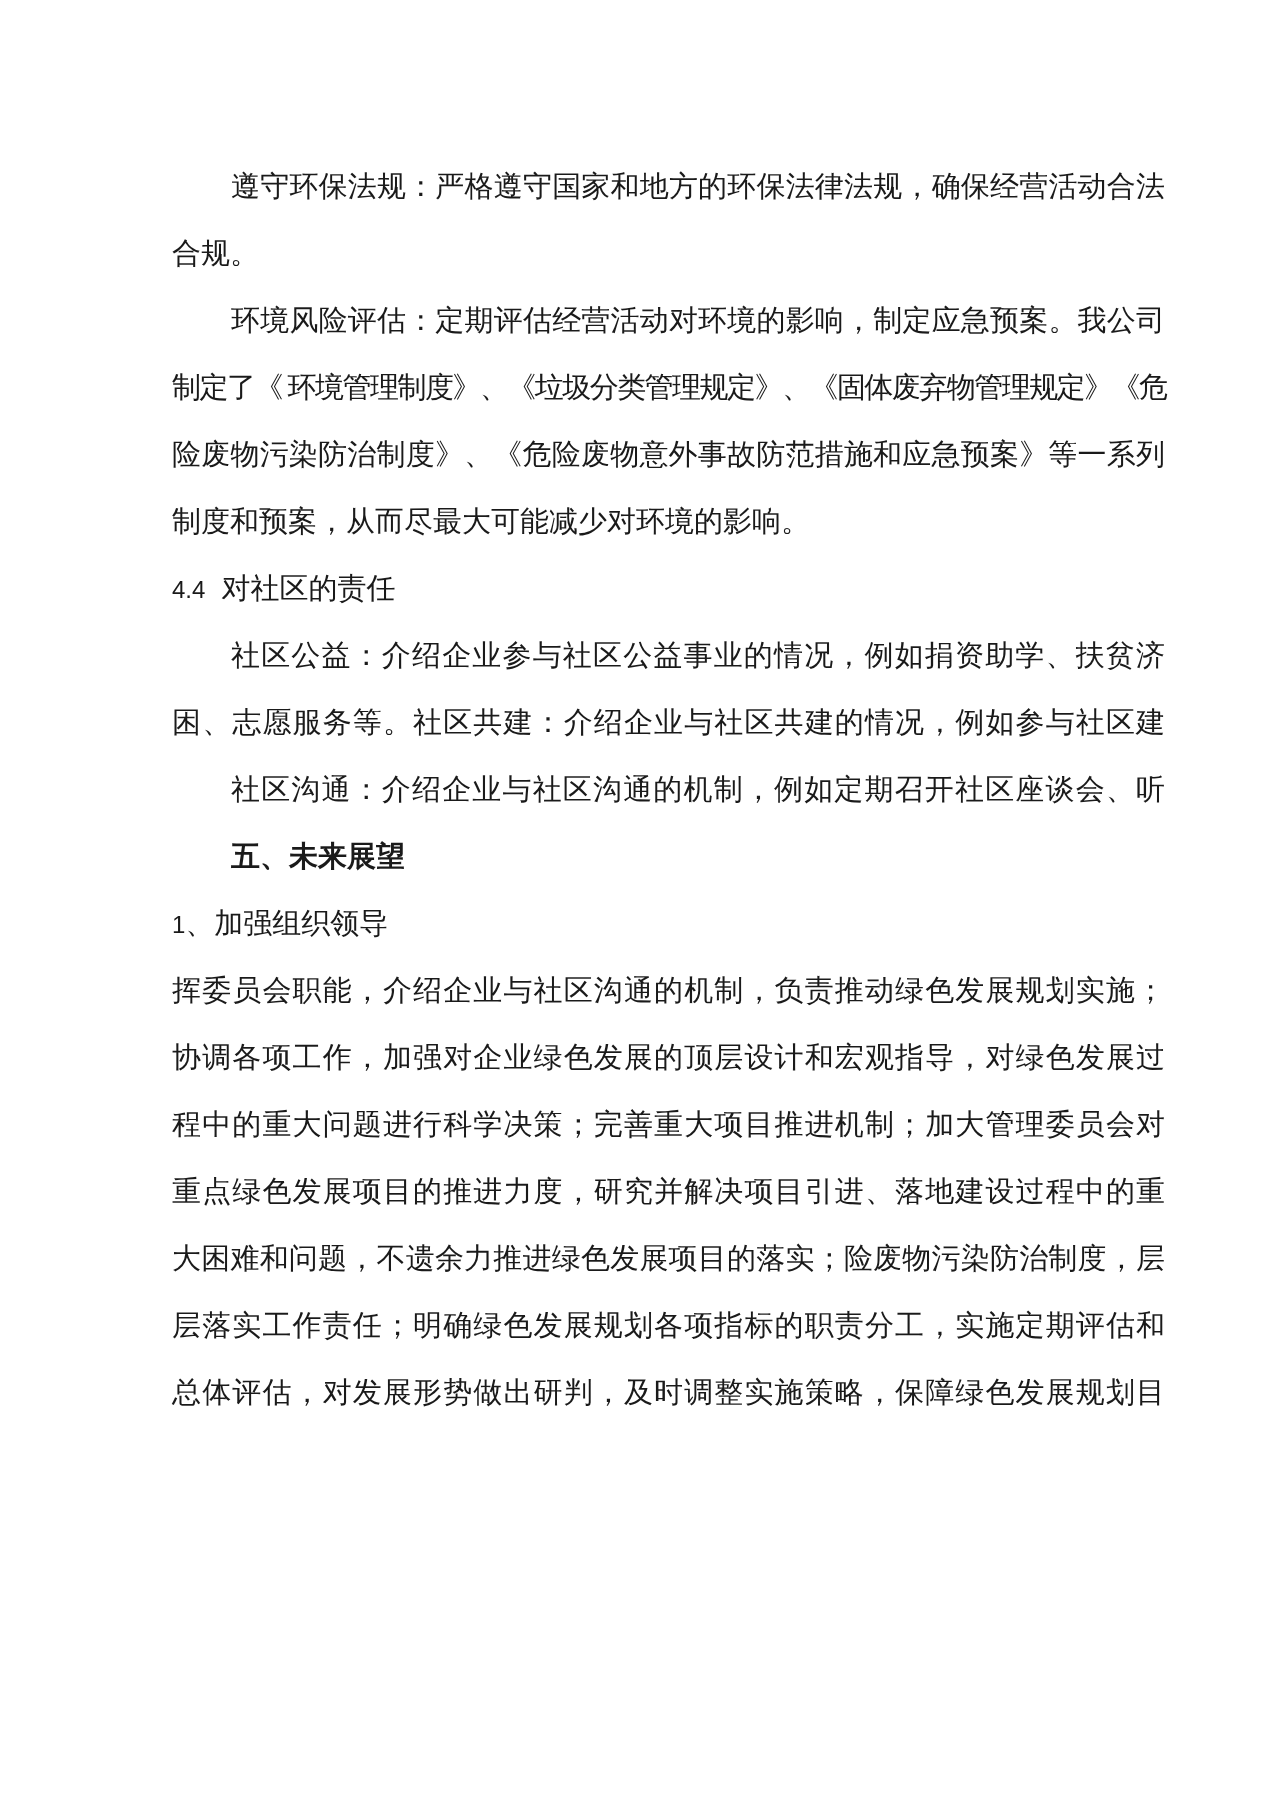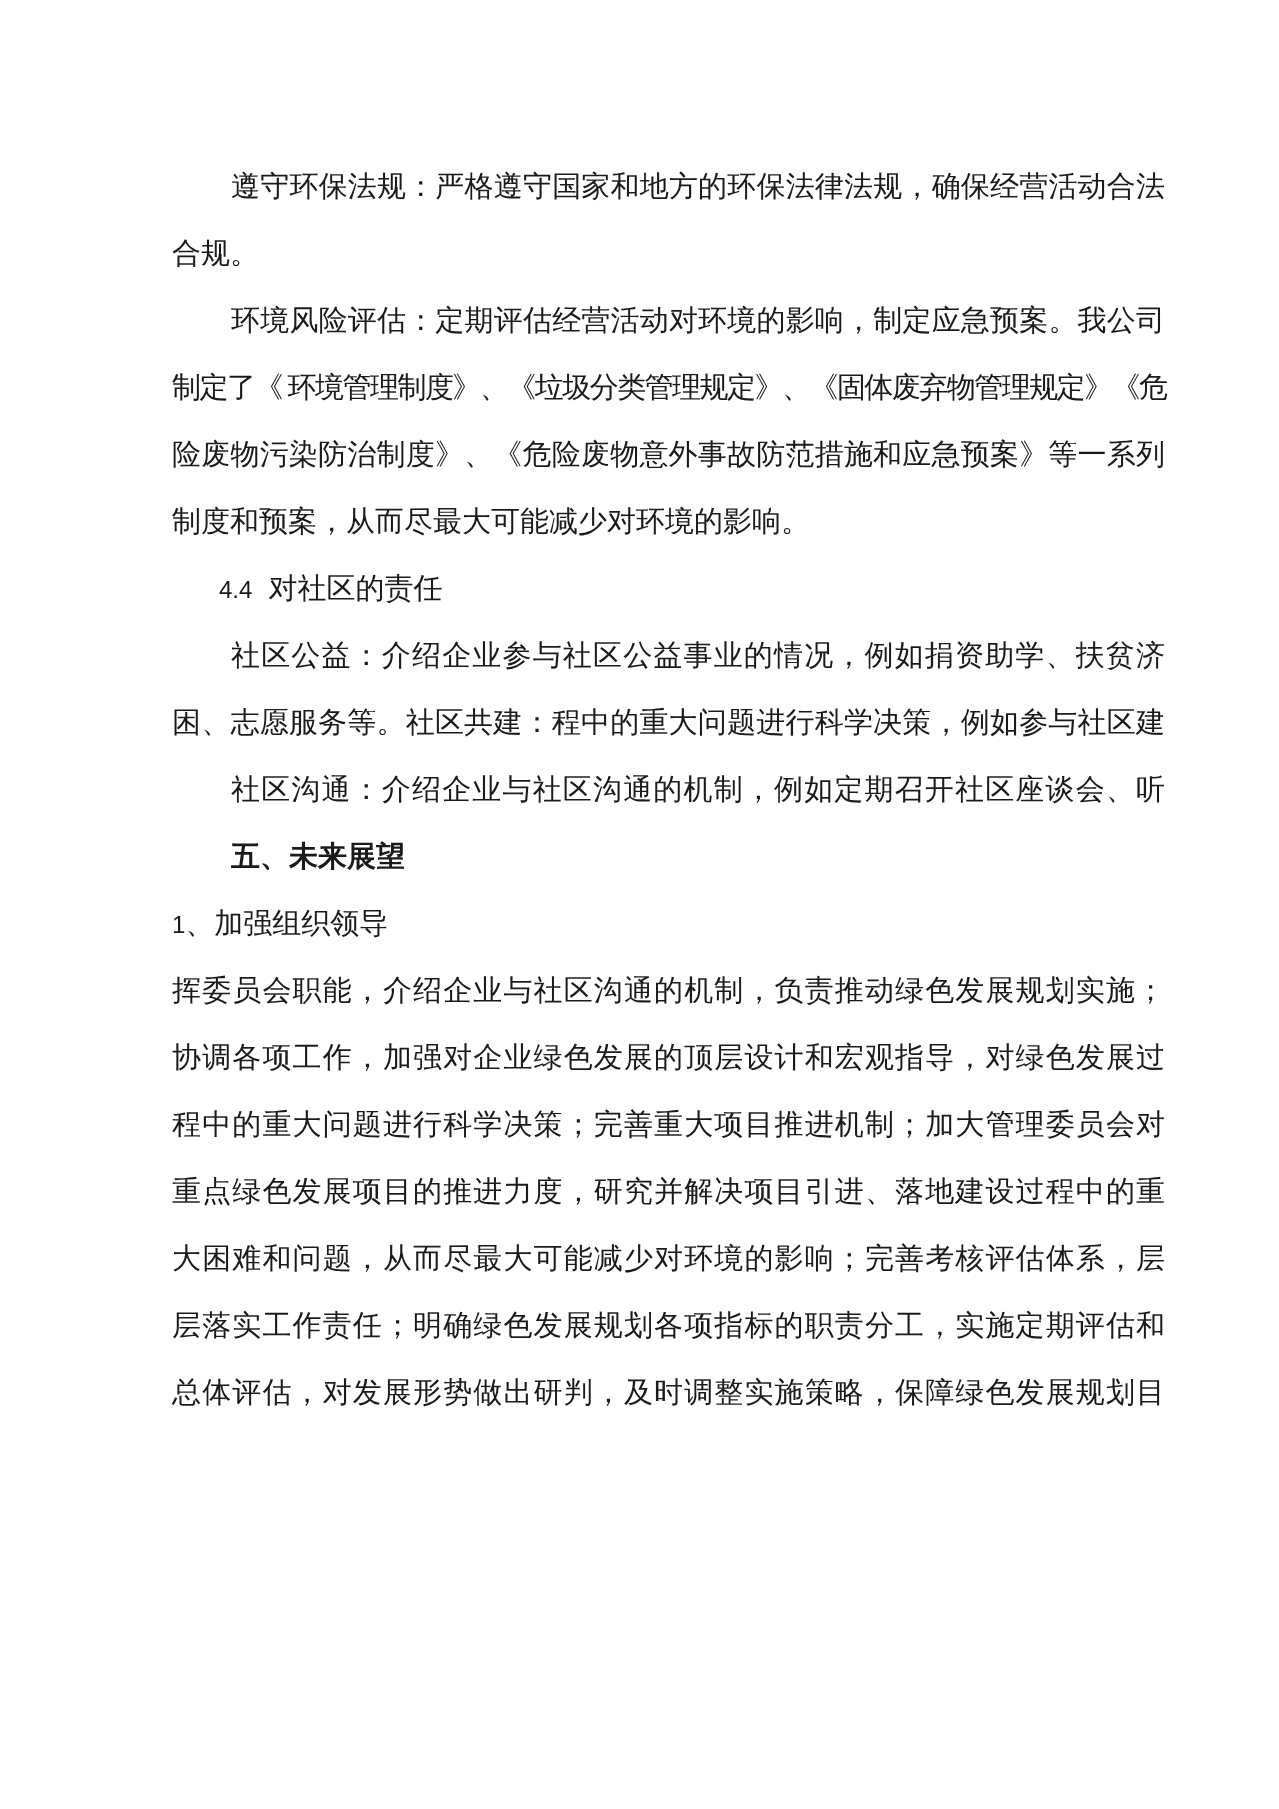--- a/index.html
+++ b/index.html
@@ -45,41 +45,40 @@
   .bold {
     font-weight: bold;
   }
   
   .prefix {
     font-family: "Liberation Sans", sans-serif;
     font-size: 24px;
   }
   .prefix.gap {
     margin-right: 16px;
-    margin-left: 47px;
   }
 </style>
 </head>
 <body>
 
 <div class="page" style="background: rgb(255, 255, 255);">
   <div class="textblock" id="textblock" style="color: rgb(26, 26, 26);">
       <div class="line full indent">遵守环保法规：严格遵守国家和地方的环保法律法规，确保经营活动合法</div>
       <div class="line">合规。</div>
       <div class="line full indent">环境风险评估：定期评估经营活动对环境的影响，制定应急预案。我公司</div>
       <div class="line full squeeze">制定了《 环境管理制度》、《垃圾分类管理规定》、《固体废弃物管理规定》《危</div>
       <div class="line full">险废物污染防治制度》、《危险废物意外事故防范措施和应急预案》等一系列</div>
       <div class="line">制度和预案，从而尽最大可能减少对环境的影响。</div>
       <div class="line"><span class="prefix gap">4.4</span><span>对社区的责任</span></div>
       <div class="line full indent">社区公益：介绍企业参与社区公益事业的情况，例如捐资助学、扶贫济</div>
-      <div class="line full">困、志愿服务等。社区共建：程中的重大问题进行科学决策，例如参与社区建</div>
+      <div class="line full">困、志愿服务等。社区共建：介绍企业与社区共建的情况，例如参与社区建</div>
       <div class="line full indent">社区沟通：介绍企业与社区沟通的机制，例如定期召开社区座谈会、听</div>
       <div class="line bold indent">五、未来展望</div>
       <div class="line"><span class="prefix">1</span><span>、加强组织领导</span></div>
       <div class="line full">挥委员会职能，介绍企业与社区沟通的机制，负责推动绿色发展规划实施；</div>
       <div class="line full">协调各项工作，加强对企业绿色发展的顶层设计和宏观指导，对绿色发展过</div>
       <div class="line full">程中的重大问题进行科学决策；完善重大项目推进机制；加大管理委员会对</div>
       <div class="line full">重点绿色发展项目的推进力度，研究并解决项目引进、落地建设过程中的重</div>
-      <div class="line full">大困难和问题，从而尽最大可能减少对环境的影响；完善考核评估体系，层</div>
+      <div class="line full">大困难和问题，不遗余力推进绿色发展项目的落实；险废物污染防治制度，层</div>
       <div class="line full">层落实工作责任；明确绿色发展规划各项指标的职责分工，实施定期评估和</div>
       <div class="line full">总体评估，对发展形势做出研判，及时调整实施策略，保障绿色发展规划目</div>
     </div>
 </div>
 
 </body></html>

